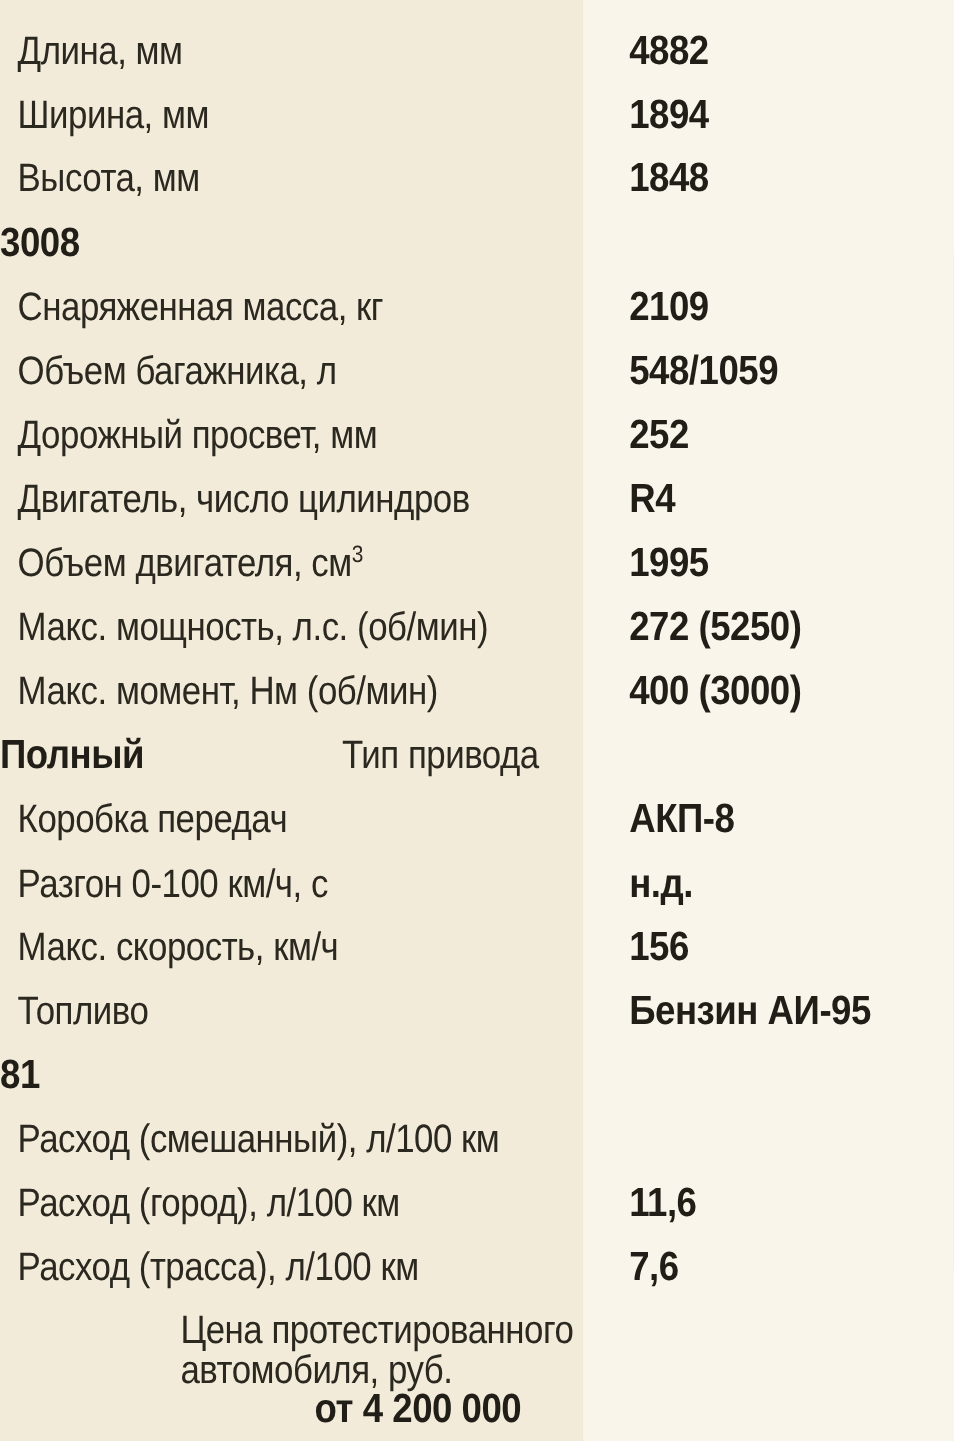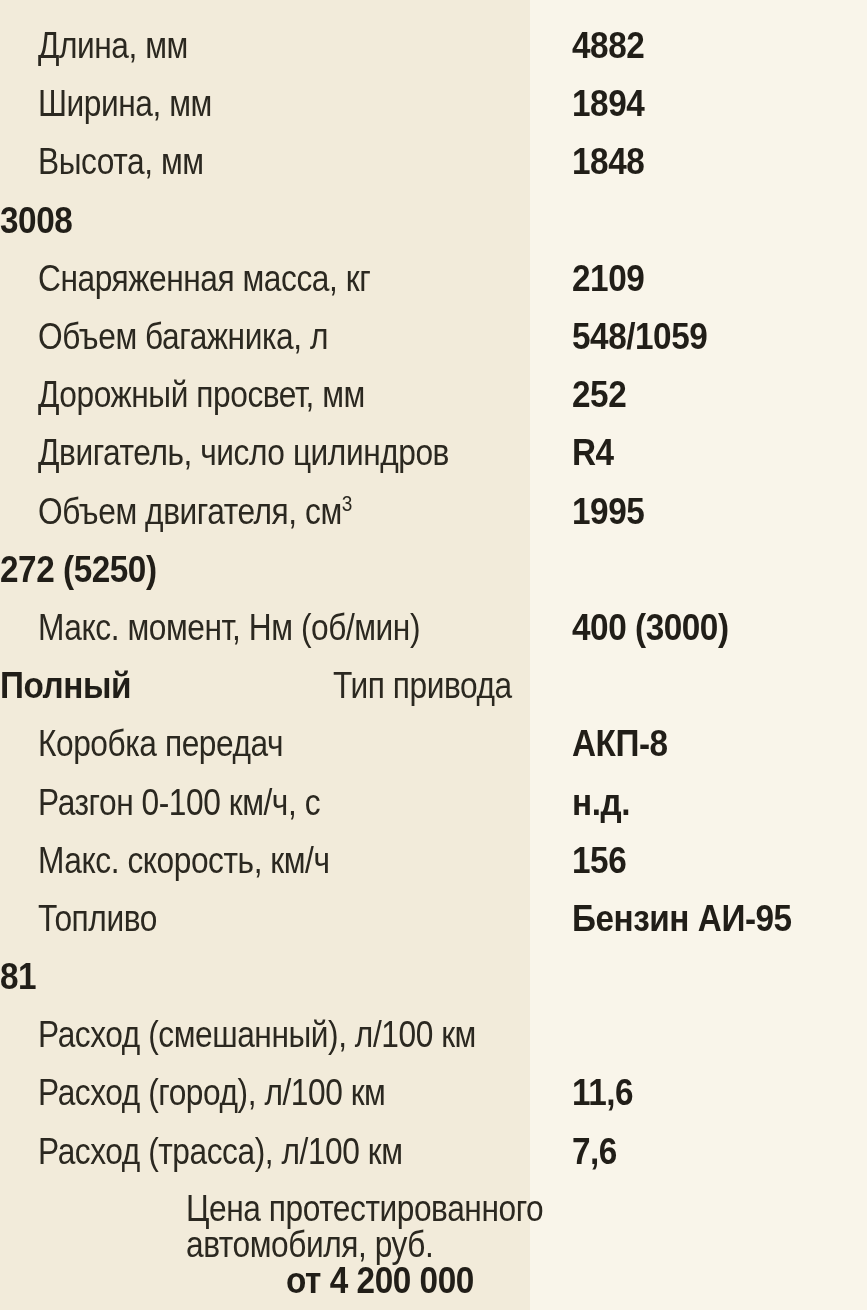--- a/index.html
+++ b/index.html
@@ -36,21 +36,21 @@
   .spec-row.last{
     height:auto;
     min-height:92px;
     margin-top:10px;
     align-items:center;
     flex-direction:column;
   }
   .cell{flex:none;}
   .cell.label-cell{
     width:572px;
-    padding-left:38px;
+    padding-left:16px;
   }
   .cell.value-cell{
     width:295px;
   }
   .txt{
     display:inline-block;
     transform:scaleX(0.88);
     transform-origin:0 50%;
     white-space:nowrap;
     font-size:36px;
@@ -149,20 +149,23 @@
   <div class="spec-row">
     <div class="cell label-cell">
       <span class="txt label-txt">Объем двигателя, см<sup>3</sup></span>
     </div>
     <div class="cell value-cell">
       <span class="txt value-txt">1995</span>
     </div>
   </div>
 
   <div class="spec-row">
+    <div class="cell label-cell">
+      <span class="txt label-txt">Макс. мощность, л.с. (об/мин)</span>
+    </div>
     <div class="cell value-cell">
       <span class="txt value-txt">272 (5250)</span>
     </div>
   </div>
 
   <div class="spec-row">
     <div class="cell label-cell">
       <span class="txt label-txt">Макс. момент, Нм (об/мин)</span>
     </div>
     <div class="cell value-cell">

